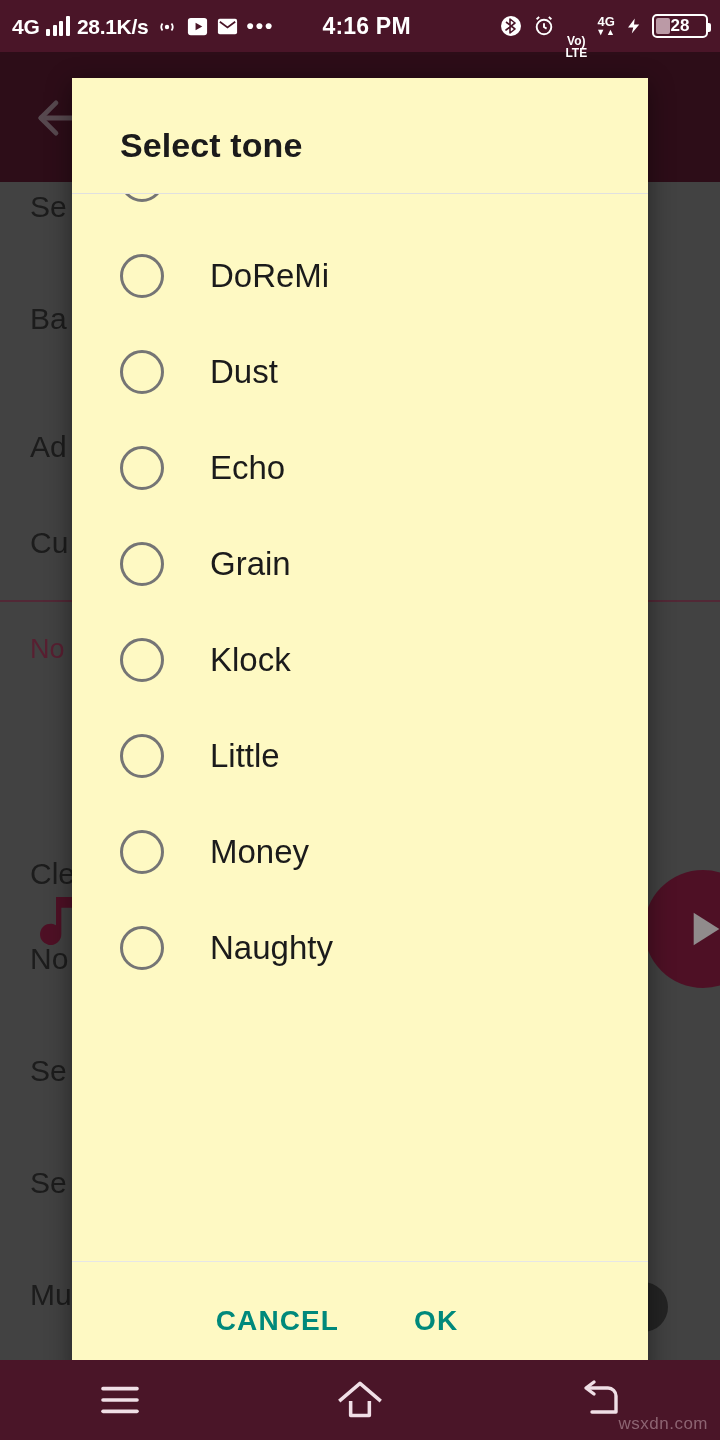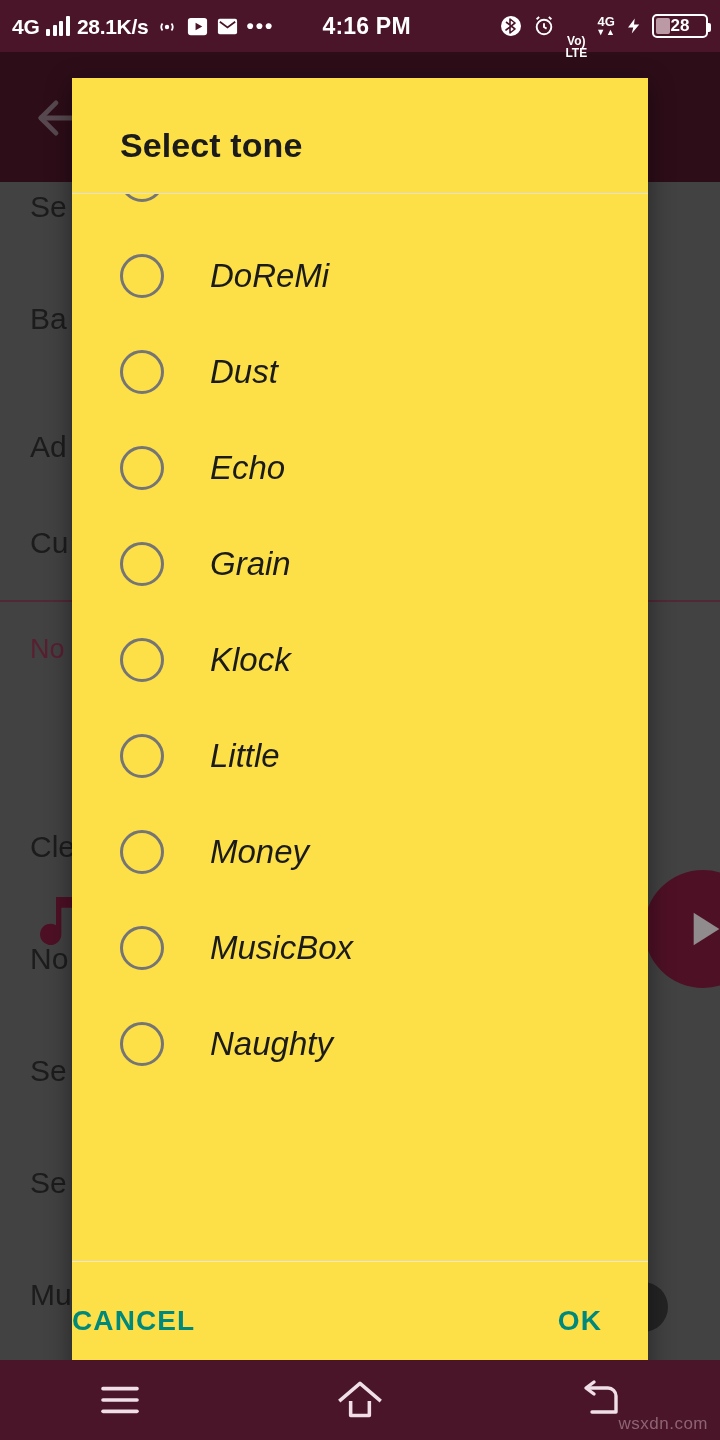--- a/index.html
+++ b/index.html
@@ -107,60 +107,60 @@
   #scrim {
     position:absolute; top:52px; left:0; width:720px; height:1308px;
     background:rgba(0,0,0,0.38); z-index:10;
   }
 
   
   #dialog {
     position:absolute;
     left:72px; top:78px;
     width:576px; height:1301px;
-    background:#fde047;
+    background:#fef9c3;
     z-index:20;
     display:flex; flex-direction:column;
     box-shadow:0 6px 24px rgba(0,0,0,0.45);
   }
   #dialog-title {
     flex:0 0 auto;
     padding:48px 48px 28px 48px;
     font-size:34px; font-weight:bold; color:#1b1b1b;
     letter-spacing:0.1px;
   }
   #tone-list {
     flex:1 1 auto;
     position:relative;
     overflow:hidden;
     border-top:1px solid #e0e0e0;
   }
   #tone-list-inner {
-    position:absolute; left:0; right:0; top:-62px;font-style:italic;
+    position:absolute; left:0; right:0; top:-62px;
   }
   .tone-row {
     display:flex; align-items:center;
     height:96px;
     padding:0 0 0 48px;
   }
   .radio {
     width:44px; height:44px;
     border:3px solid #757575; border-radius:50%;
     flex:0 0 auto;
   }
   .tone-label {
     margin-left:46px;
     font-size:33px; color:#1b1b1b;
     white-space:nowrap;
   }
   #dialog-actions {
     flex:0 0 auto;
     height:118px;
     border-top:1px solid #e6e6e6;
-    display:flex; align-items:center; justify-content:space-between;
+    display:flex; align-items:center; justify-content:center;
     padding-right:46px; gap:75px;
   }
   .dlg-btn {
     background:none; border:none; cursor:pointer;
     font-family:"Liberation Sans", sans-serif;
     font-size:28px; font-weight:bold; letter-spacing:1.1px;
     color:#00897b;
   }
 
   
@@ -196,21 +196,21 @@
   </div>
 
   <div id="bg-content">
     <div id="bg-divider"></div>
 
     <div class="bg-row" style="top:8px">Se</div>
     <div class="bg-row" style="top:120px">Ba</div>
     <div class="bg-row" style="top:248px">Ad</div>
     <div class="bg-row" style="top:344px">Cu</div>
     <div class="bg-section" style="top:452px">No</div>
-    <div class="bg-row" style="top:648px">Cle</div>
+    <div class="bg-row" style="top:675px">Cle</div>
     <div class="bg-row" style="top:760px">No</div>
     <div class="bg-row" style="top:872px">Se</div>
     <div class="bg-row" style="top:984px">Se</div>
     <div class="bg-row" style="top:1096px">Mu</div>
 
     <div id="bg-note">
       <svg width="64" height="78" viewBox="0 0 24 24" fill="#7e1b3d">
         <path d="M12 3v10.55A4 4 0 1 0 14 17V7h4V3h-6z"></path>
       </svg>
     </div>
@@ -325,24 +325,20 @@
           <div class="tone-row">
             <span class="radio"></span>
             <span class="tone-label">Little</span>
           </div>
           <div class="tone-row">
             <span class="radio"></span>
             <span class="tone-label">Money</span>
           </div>
           <div class="tone-row">
             <span class="radio"></span>
-            <span class="tone-label">MusicBox</span>
-          </div>
-          <div class="tone-row">
-            <span class="radio"></span>
             <span class="tone-label">Naughty</span>
           </div>
         </div>
     </div>
 
     <div id="dialog-actions">
       <button class="dlg-btn">CANCEL</button>
       <button class="dlg-btn">OK</button>
     </div>
   </div>

